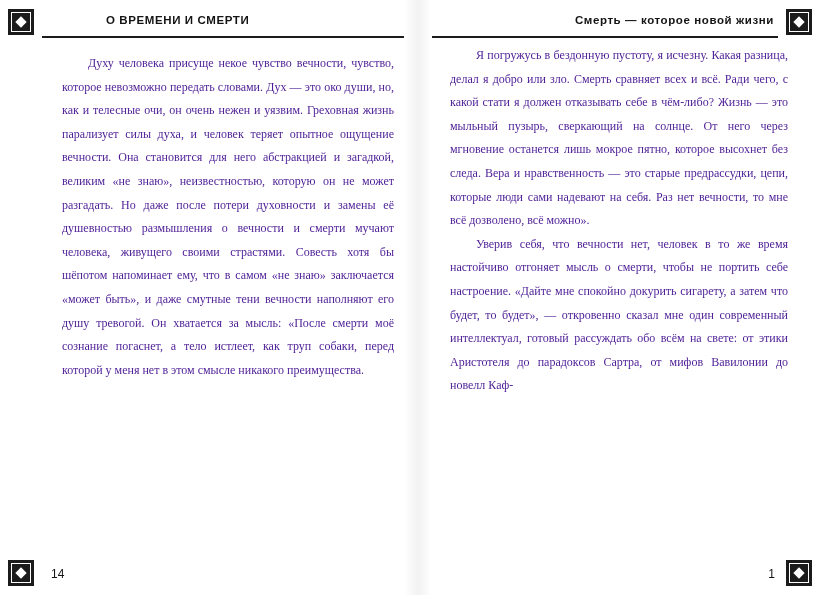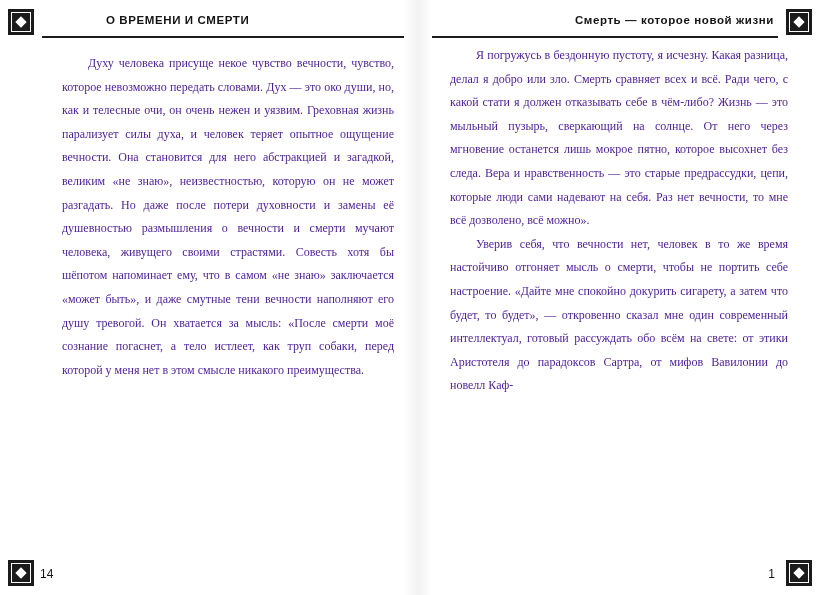--- a/index.html
+++ b/index.html
@@ -115,21 +115,21 @@
   }
 
   
   .folio {
     position: absolute;
     bottom: 14px;
     font-family: "Liberation Sans", sans-serif;
     font-size: 12px;
     color: #141414;
   }
-  .folio-left  { left: 40px; }
+  .folio-left  { left: 51px; }
   .folio-right { right: 45px; }
 
   
   .gutter {
     position: absolute;
     top: 0;
     left: 404px;
     width: 28px;
     height: 595px;
     background: linear-gradient(to right, rgba(0,0,0,0.00), rgba(0,0,0,0.05), rgba(0,0,0,0.00));

